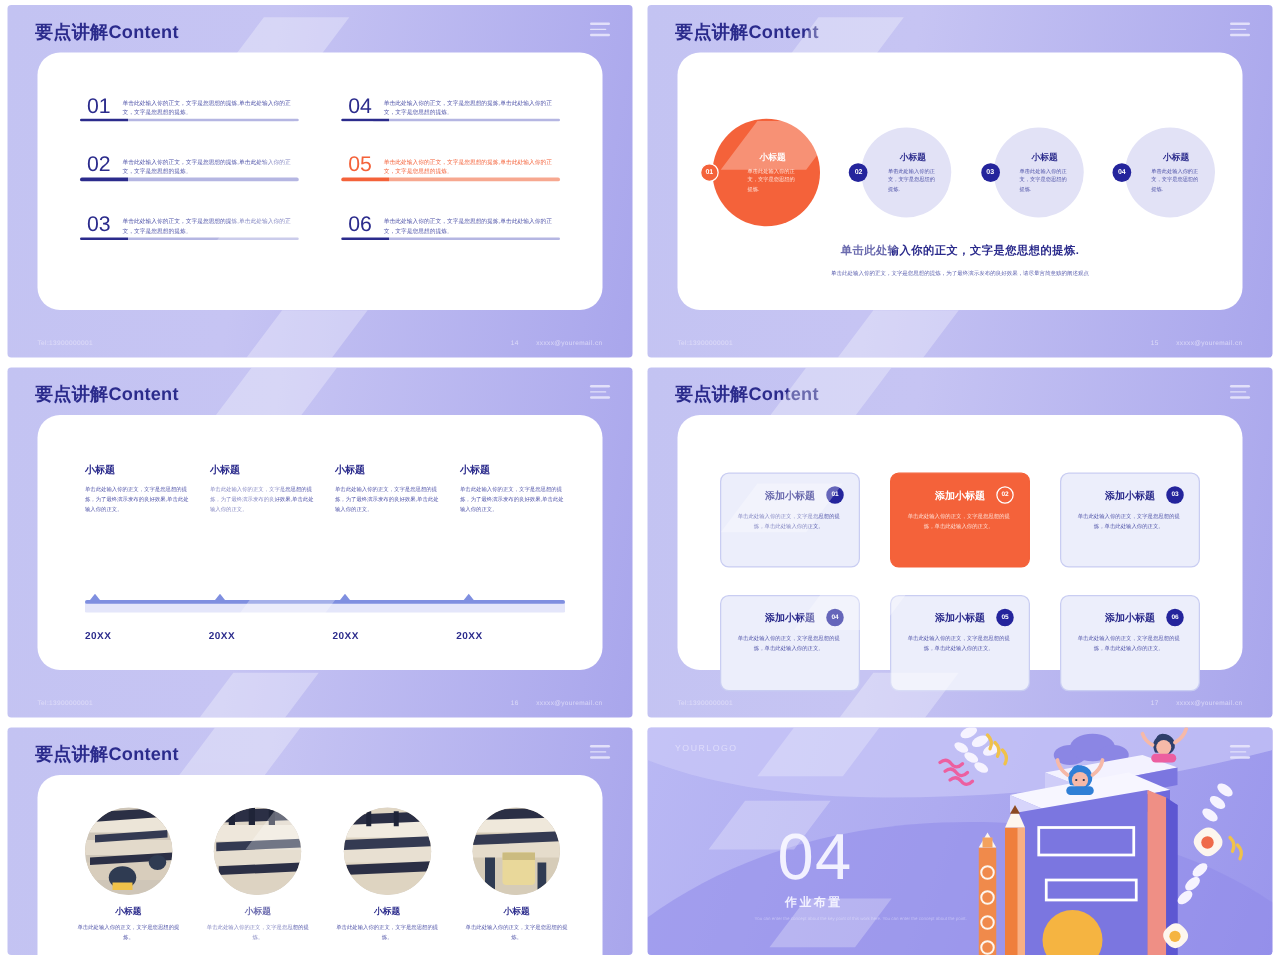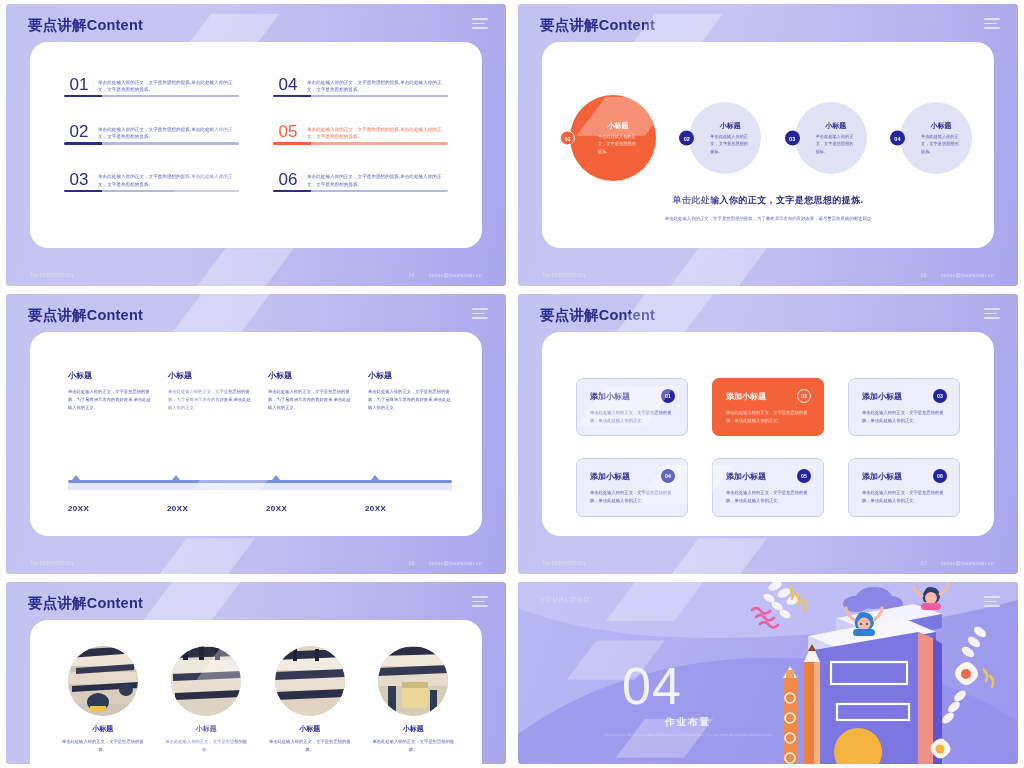--- a/index.html
+++ b/index.html
@@ -90,21 +90,21 @@
                 border-left:4px solid transparent; border-right:4px solid transparent;
                 border-bottom:5.5px solid #7f8fe0; }
   .tl-years { position:absolute; left:38px; right:34px; top:172px;
               display:grid; grid-template-columns:repeat(4,1fr); gap:16px; }
   .tl-y { font-size:8px; font-weight:bold; color:#2b2b8c; letter-spacing:.4px; }
   
   .cardgrid { position:absolute; left:34px; right:34px; top:46px; bottom:56px;
               display:grid; grid-template-columns:repeat(3,1fr); grid-template-rows:1fr 1fr;
               column-gap:24px; row-gap:22px; }
   .kcard { position:relative; background:#eceefb; border:0.8px solid #c9cdf2;
-           border-radius:7px; padding:12px 13px 10px 13px; }
+           border-radius:7px; padding:12px 13px 28px 13px;text-align:center; }
   .kcard .kh { font-size:8px; font-weight:bold; color:#2b2b8c; margin-bottom:7px; }
   .kcard .kp { font-size:4.3px; color:#4f53a8; line-height:1.9; padding-right:2px; }
   .kbadge { position:absolute; right:12px; top:10px; width:14px; height:14px;
             border-radius:50%; background:#24249c; color:#fff; font-size:5.2px;
             display:flex; align-items:center; justify-content:center; font-weight:bold; }
   .kcard.accent { background:#f4623a; border-color:#f4623a; }
   .kcard.accent .kh { color:#fff; }
   .kcard.accent .kp { color:#ffe0d6; }
   .kcard.accent .kbadge { background:#f4623a; border:1.1px solid #fff; }
   
@@ -117,21 +117,21 @@
   .ph { font-size:7px; font-weight:bold; color:#2b2b8c; margin-bottom:4px; }
   .pp { font-size:4.3px; color:#4f53a8; line-height:1.8; }
   
   .s6 { background:linear-gradient(110deg,#b9b8f4 0%,#aeabf0 45%,#9a96ec 100%); }
   .s6 .wave-top { position:absolute; left:0; top:0; width:100%; height:62px; }
   .s6 .wave-bot { position:absolute; left:0; bottom:0; width:100%; height:120px; }
   .logo { position:absolute; left:22px; top:14px; font-size:7px; color:#dedcfb;
           letter-spacing:1.2px; font-weight:500; }
   .bignum { position:absolute; left:104px; top:78px; font-size:52px; color:#f2f1ff;
             font-weight:300; letter-spacing:1px; line-height:1; }
-  .bigsub { position:absolute; left:110px; top:134px; width:120px; text-align:center;
+  .bigsub { position:absolute; left:110px; top:134px; width:120px; text-align:left;
             font-size:9.5px; color:#efeeff; font-weight:bold; letter-spacing:2px; }
   .bigdesc { position:absolute; left:78px; top:150px; width:185px; text-align:center;
              font-size:3.6px; color:#cfccf7; line-height:1.9; opacity:.75; }
   .illus { position:absolute; right:0; bottom:0; width:290px; height:190px; }
   
   .wm { position:absolute; inset:0; pointer-events:none; z-index:40; }
 </style>
 </head>
 <body>
 

